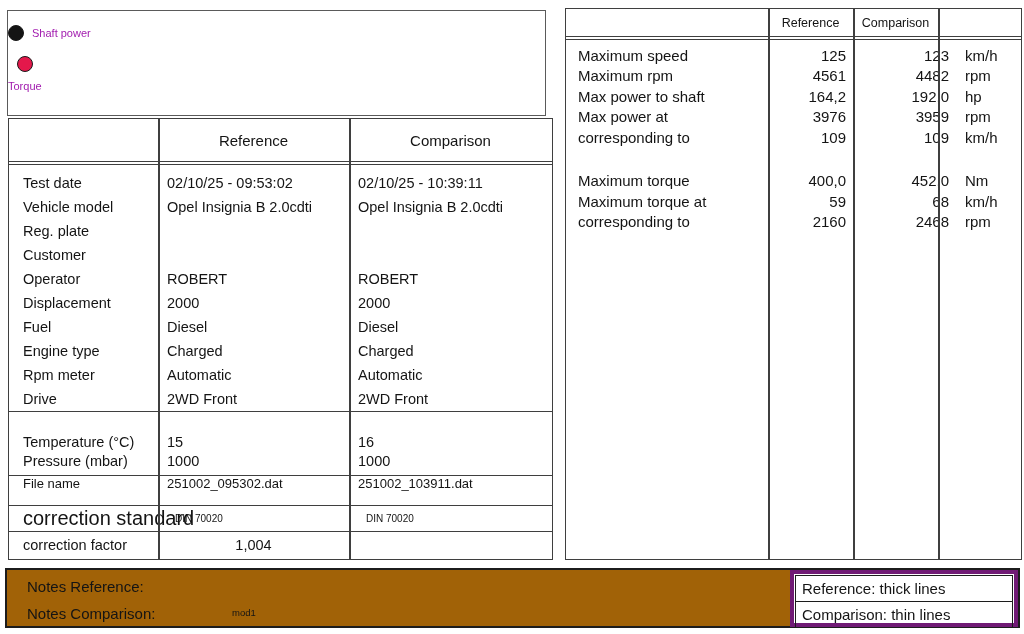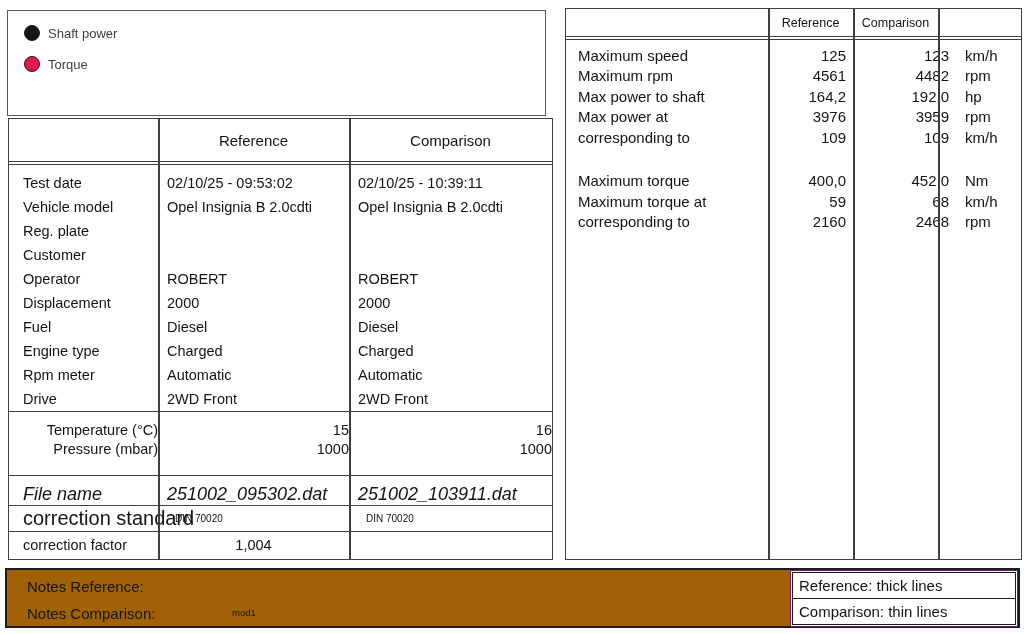--- a/index.html
+++ b/index.html
@@ -17,26 +17,26 @@
   }
 
   
   .legend-box {
     position:absolute; left:7px; top:10px;
     width:539px; height:106px;
     border:1px solid #5a5a5a;
     background:#fff;
   }
   .legend-item {
-    position:absolute; left:16px;
+    position:absolute; left:0;
     display:flex; align-items:center; gap:8px;
-    font-size:13px; color:#404040;
+    font-size:11px; color:#a21caf;
   }
   .legend-item.li1 { top:14px; }
-  .legend-item.li2 { top:45px; }
+  .legend-item.li2 { top:45px;flex-direction:column; }
   .legend-dot {
     width:16px; height:16px; border-radius:50%;
     border:1px solid #1a1a1a;
   }
 
   
   .ltable {
     position:absolute; left:8px; top:118px;
     width:545px; height:442px;
     border:1.5px solid #3f3f3f;
@@ -48,23 +48,23 @@
   .lheader { display:flex; height:42px; align-items:center; font-size:15px; }
   .lhc1 { width:149px; }
   .lhc2 { width:191px; text-align:center; }
   .lhc3 { flex:1; text-align:center; }
   .dblline { height:4px; border-top:1.3px solid #3f3f3f; border-bottom:1.3px solid #3f3f3f; }
   .lmain { padding-top:6px; }
   .lrow { display:flex; height:24px; align-items:center; font-size:14.5px; }
   .lc1 { width:149px; padding-left:14px; white-space:nowrap; overflow:visible; }
   .lc2 { width:191px; padding-left:9px; white-space:nowrap; }
   .lc3 { flex:1; padding-left:9px; white-space:nowrap; }
-  .lenv { border-top:1.5px solid #3f3f3f; height:64px; padding-top:8px;text-align:right; }
+  .lenv { border-top:1.5px solid #3f3f3f; height:64px; padding-top:20px; }
   .lenv .lrow { height:19px; }
-  .lfile { border-top:1.5px solid #3f3f3f; height:30px; display:flex; align-items:flex-end; font-size:18px;font-style:italic; }
+  .lfile { border-top:1.5px solid #3f3f3f; height:30px; display:flex; align-items:flex-start; font-size:13px; }
   .lcstd { border-top:1.5px solid #3f3f3f; height:26px; display:flex; align-items:center; }
   .lcstd .lc1 { font-size:20px; }
   .lcstd .small-val { font-size:10px; padding-left:17px; }
   .lcfac { border-top:1.5px solid #3f3f3f; height:27px; display:flex; align-items:center; font-size:14.5px; }
   .lcfac .cen { text-align:center; padding-left:0; }
 
   
   .rtable {
     position:absolute; left:565px; top:8px;
     width:457px; height:552px;
@@ -96,21 +96,21 @@
     background:#a16207;
   }
   .note-ref   { position:absolute; left:20px; top:8px;  font-size:15px; }
   .note-comp  { position:absolute; left:20px; top:35px; font-size:15px; }
   .note-comp-val { position:absolute; left:225px; top:37px; font-size:9.5px; }
 
   
   .lines-box {
     position:absolute; left:790px; top:570px;
     width:228px; height:57px;
-    border:1px solid #701a75;
+    border:4px solid #701a75;
     padding:1px;
     background:#fff;
   }
   .lines-row {
     height:27px; border:1px solid #1c1c1c;
     display:flex; align-items:center;
     padding-left:6px; font-size:15px;
   }
   .lines-row + .lines-row { margin-top:-1px; }
 </style>

